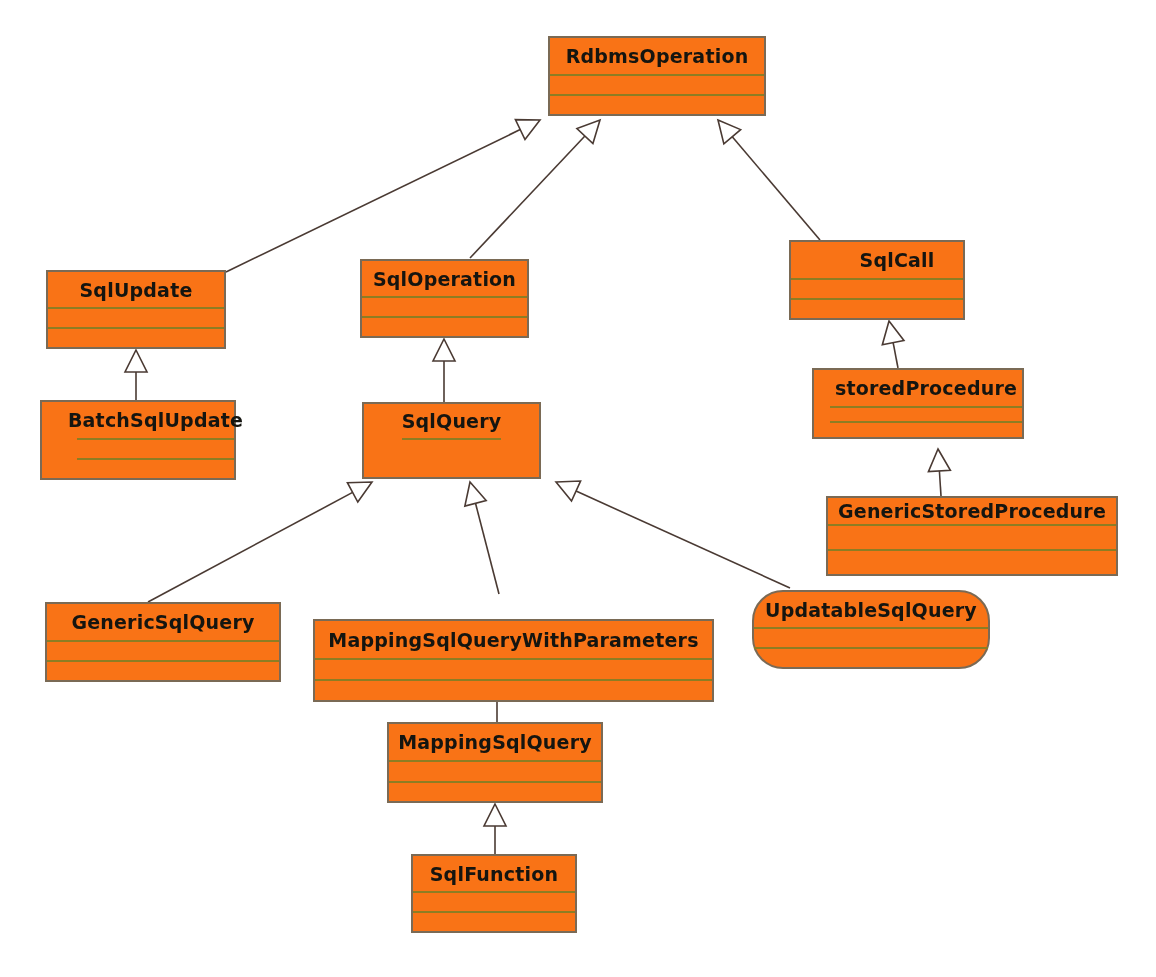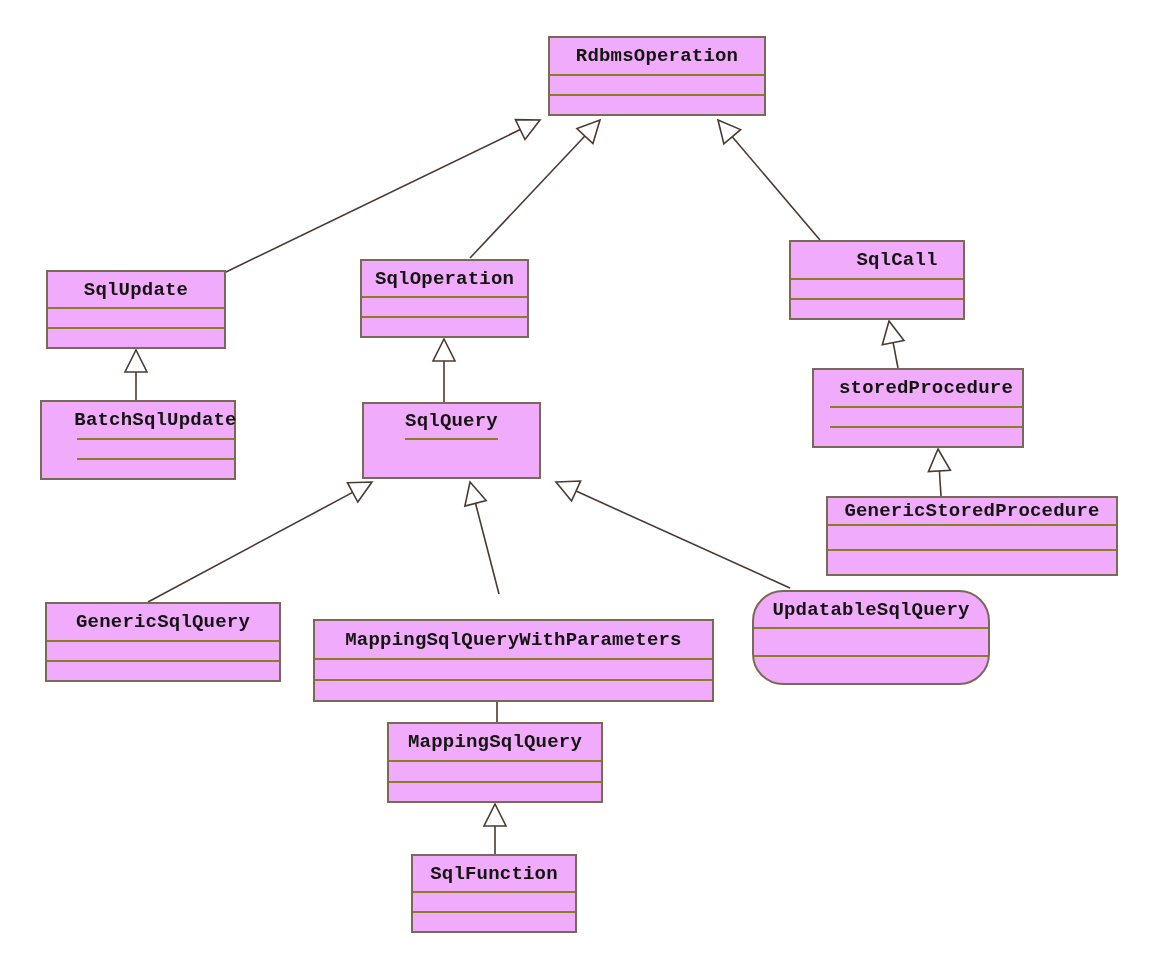--- a/index.html
+++ b/index.html
@@ -21,26 +21,25 @@
     position: absolute;
     left: 0;
     top: 0;
     width: 1156px;
     height: 977px;
     pointer-events: none;
   }
   .uml-class {
     position: absolute;
     box-sizing: border-box;
-    background: #f0abfc;
+    background: #f97316;
     border: 2px solid #7a6a55;
     display: flex;
     flex-direction: column;
     z-index: 5;
-    font-family: Liberation Mono, monospace;
   }
   .uml-name {
     flex: 0 0 auto;
     display: flex;
     align-items: center;
     justify-content: center;
     font-weight: bold;
     color: #151510;
     letter-spacing: 0.2px;
     white-space: nowrap;
@@ -137,41 +136,41 @@
       <div class="uml-class" style="left: 40px; top: 400px; width: 196px; height: 80px; padding-left: 35px;">
         <div class="uml-name" style="font-size: 19px; height: 38px;">BatchSqlUpdate</div>
         <div class="uml-attrs"></div>
         <div class="uml-ops"></div>
       </div>
       <div class="uml-class" style="left: 362px; top: 402px; width: 179px; height: 77px; align-items: center;">
         <div class="uml-name" style="font-size: 19px; height: 36px;">SqlQuery</div>
         <div class="uml-attrs"></div>
         <div class="uml-ops"></div>
       </div>
-      <div class="uml-class" style="left: 812px; top: 368px; width: 212px; height: 80px; padding-left: 16px;">
+      <div class="uml-class" style="left: 812px; top: 368px; width: 212px; height: 71px; padding-left: 16px;">
         <div class="uml-name" style="font-size: 19px; height: 38px;">storedProcedure</div>
         <div class="uml-attrs"></div>
         <div class="uml-ops"></div>
       </div>
       <div class="uml-class" style="left: 826px; top: 496px; width: 292px; height: 80px;">
         <div class="uml-name" style="font-size: 19px; height: 28px;">GenericStoredProcedure</div>
         <div class="uml-attrs"></div>
         <div class="uml-ops"></div>
       </div>
       <div class="uml-class" style="left: 45px; top: 602px; width: 236px; height: 80px;">
         <div class="uml-name" style="font-size: 19px; height: 38px;">GenericSqlQuery</div>
         <div class="uml-attrs"></div>
         <div class="uml-ops"></div>
       </div>
       <div class="uml-class" style="left: 313px; top: 619px; width: 401px; height: 83px;">
         <div class="uml-name" style="font-size: 19px; height: 39px;">MappingSqlQueryWithParameters</div>
         <div class="uml-attrs"></div>
         <div class="uml-ops"></div>
       </div>
-      <div class="uml-class" style="left: 752px; top: 590px; width: 238px; height: 95px; border-radius: 31px;">
+      <div class="uml-class" style="left: 752px; top: 590px; width: 238px; height: 79px; border-radius: 31px;">
         <div class="uml-name" style="font-size: 19px; height: 37px;">UpdatableSqlQuery</div>
         <div class="uml-attrs"></div>
         <div class="uml-ops"></div>
       </div>
       <div class="uml-class" style="left: 387px; top: 722px; width: 216px; height: 81px;">
         <div class="uml-name" style="font-size: 19px; height: 38px;">MappingSqlQuery</div>
         <div class="uml-attrs"></div>
         <div class="uml-ops"></div>
       </div>
       <div class="uml-class" style="left: 411px; top: 854px; width: 166px; height: 79px;">

